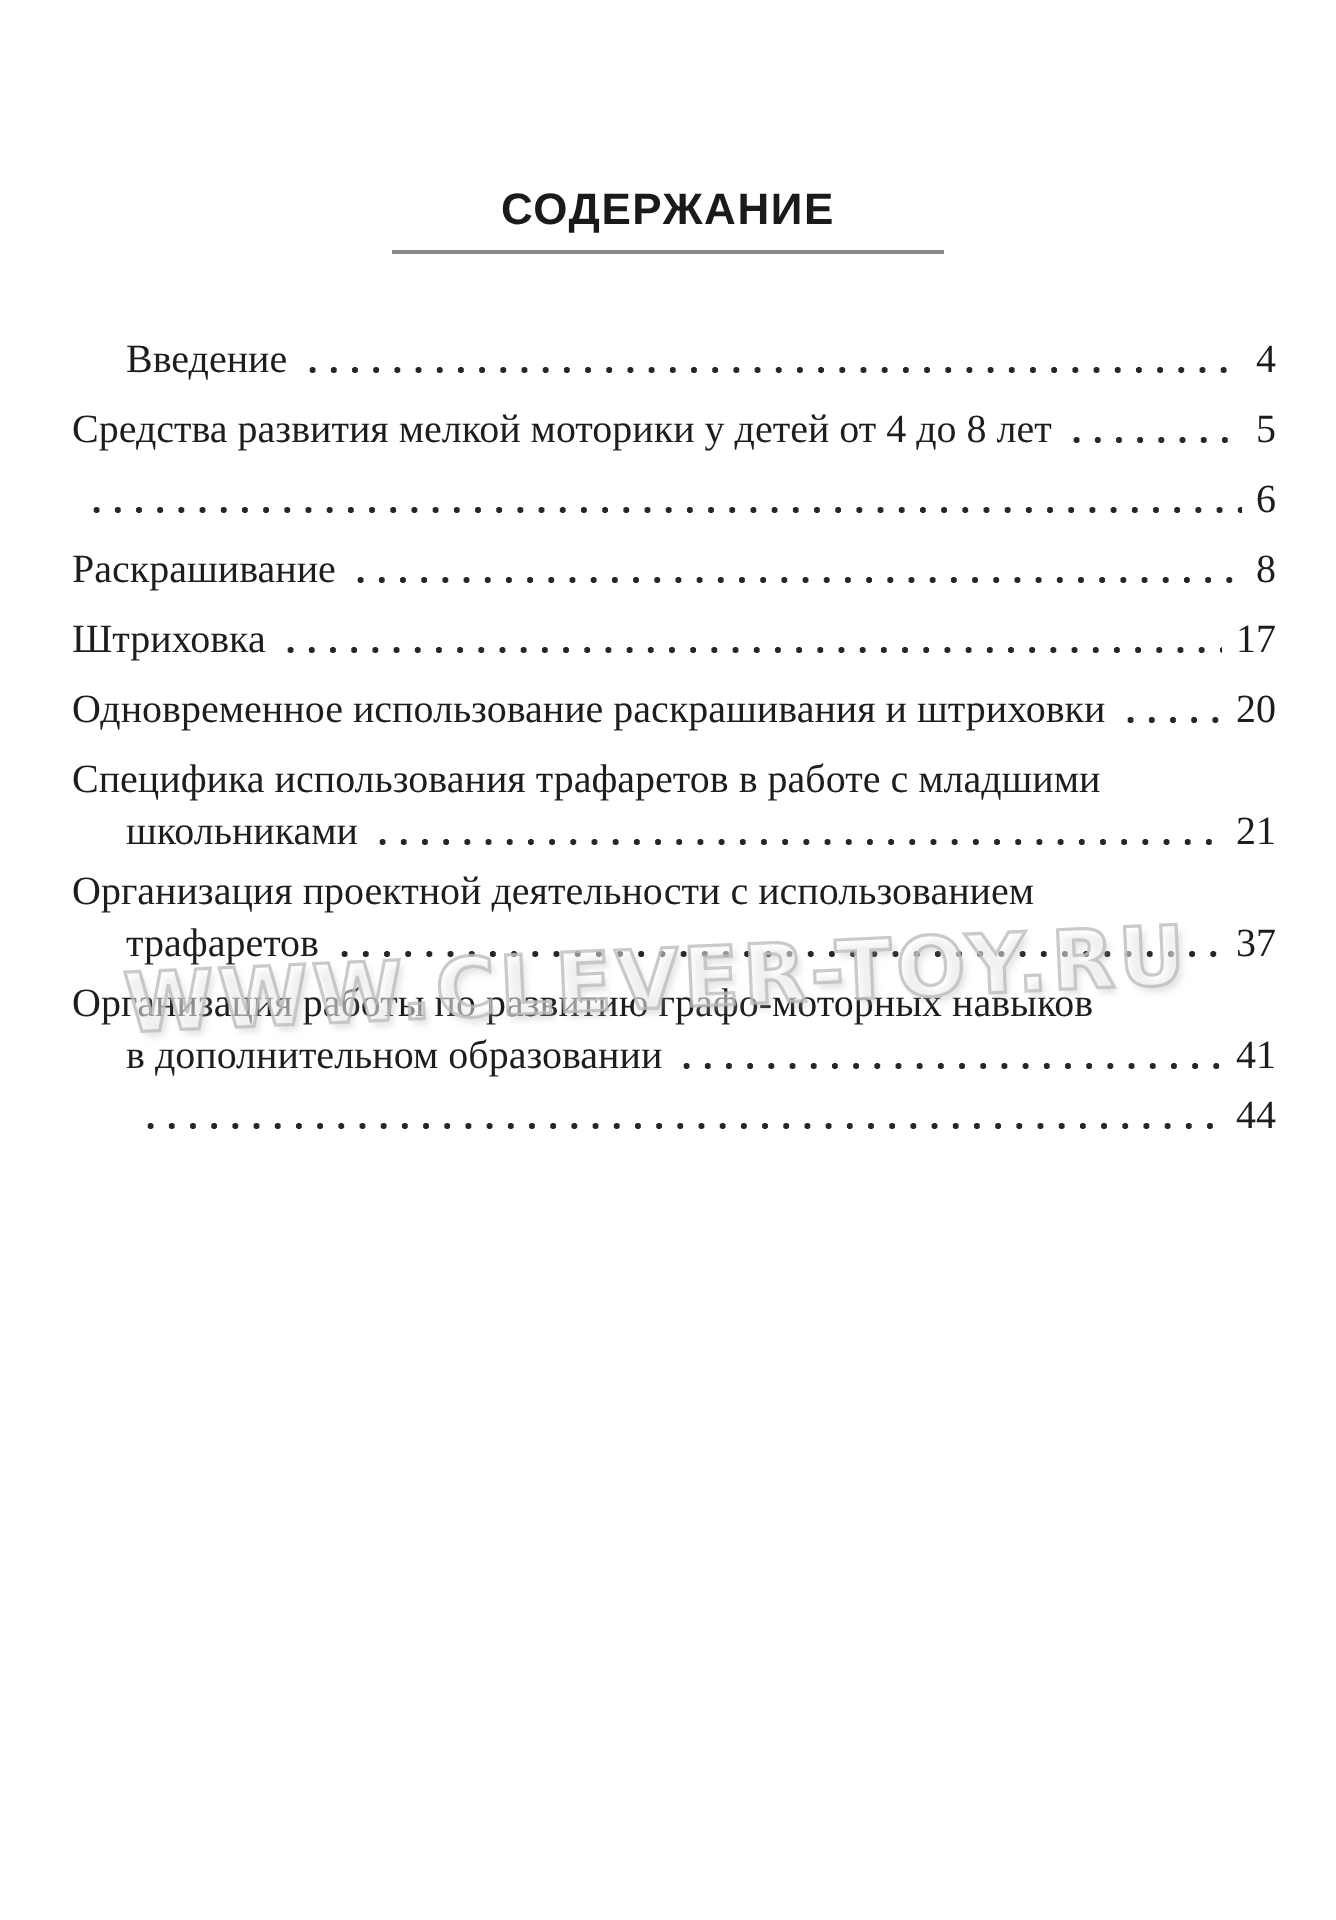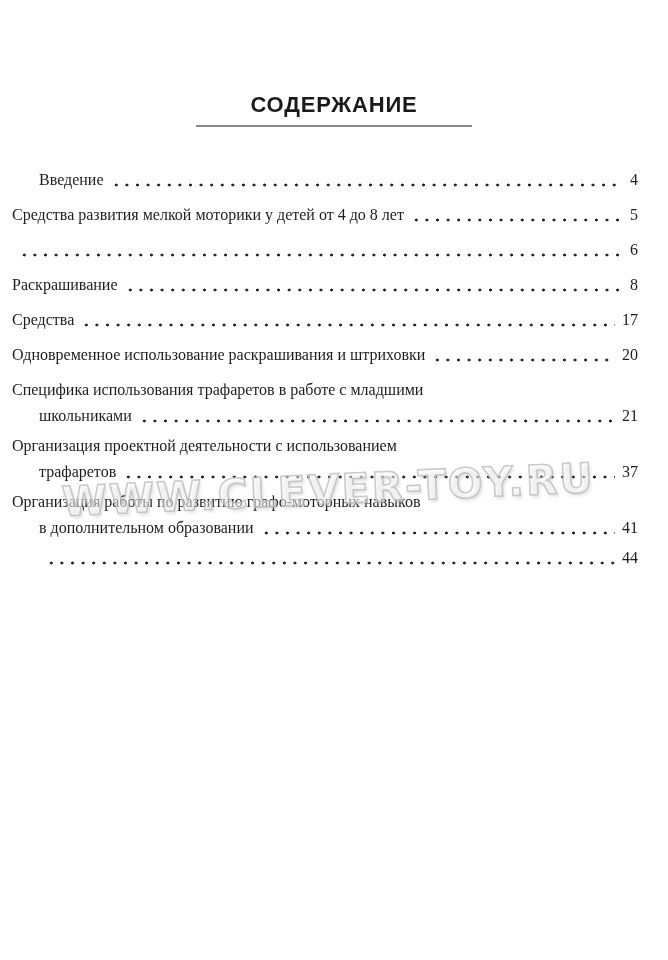--- a/index.html
+++ b/index.html
@@ -30,23 +30,23 @@
   }
   .title-rule {
     width: 276px;
     height: 0;
     border-bottom: 2px solid #8a8a8a;
     margin: 8px auto 0 auto;
   }
   .toc {
     position: absolute;
     top: 167px;
-    left: 12px;
+    left: 36px;
     right: 30px;
-    font-size: 16px;
+    font-size: 20px;
   }
   .entry { margin-bottom: 9px; }
   .entry.multi { margin-bottom: 4px; }
   .line {
     display: flex;
     align-items: baseline;
     line-height: 26px;
     white-space: nowrap;
   }
   .line.indent { padding-left: 27px; }
@@ -117,21 +117,21 @@
       </div>
       <div class="entry">
         <div class="line">
           <span class="entry-text">Раскрашивание</span>
           <span class="leader"></span>
           <span class="page-num">8</span>
         </div>
       </div>
       <div class="entry">
         <div class="line">
-          <span class="entry-text">Средства</span>
+          <span class="entry-text">Штриховка</span>
           <span class="leader"></span>
           <span class="page-num">17</span>
         </div>
       </div>
       <div class="entry">
         <div class="line">
           <span class="entry-text">Одновременное использование раскрашивания и штриховки</span>
           <span class="leader"></span>
           <span class="page-num">20</span>
         </div>

